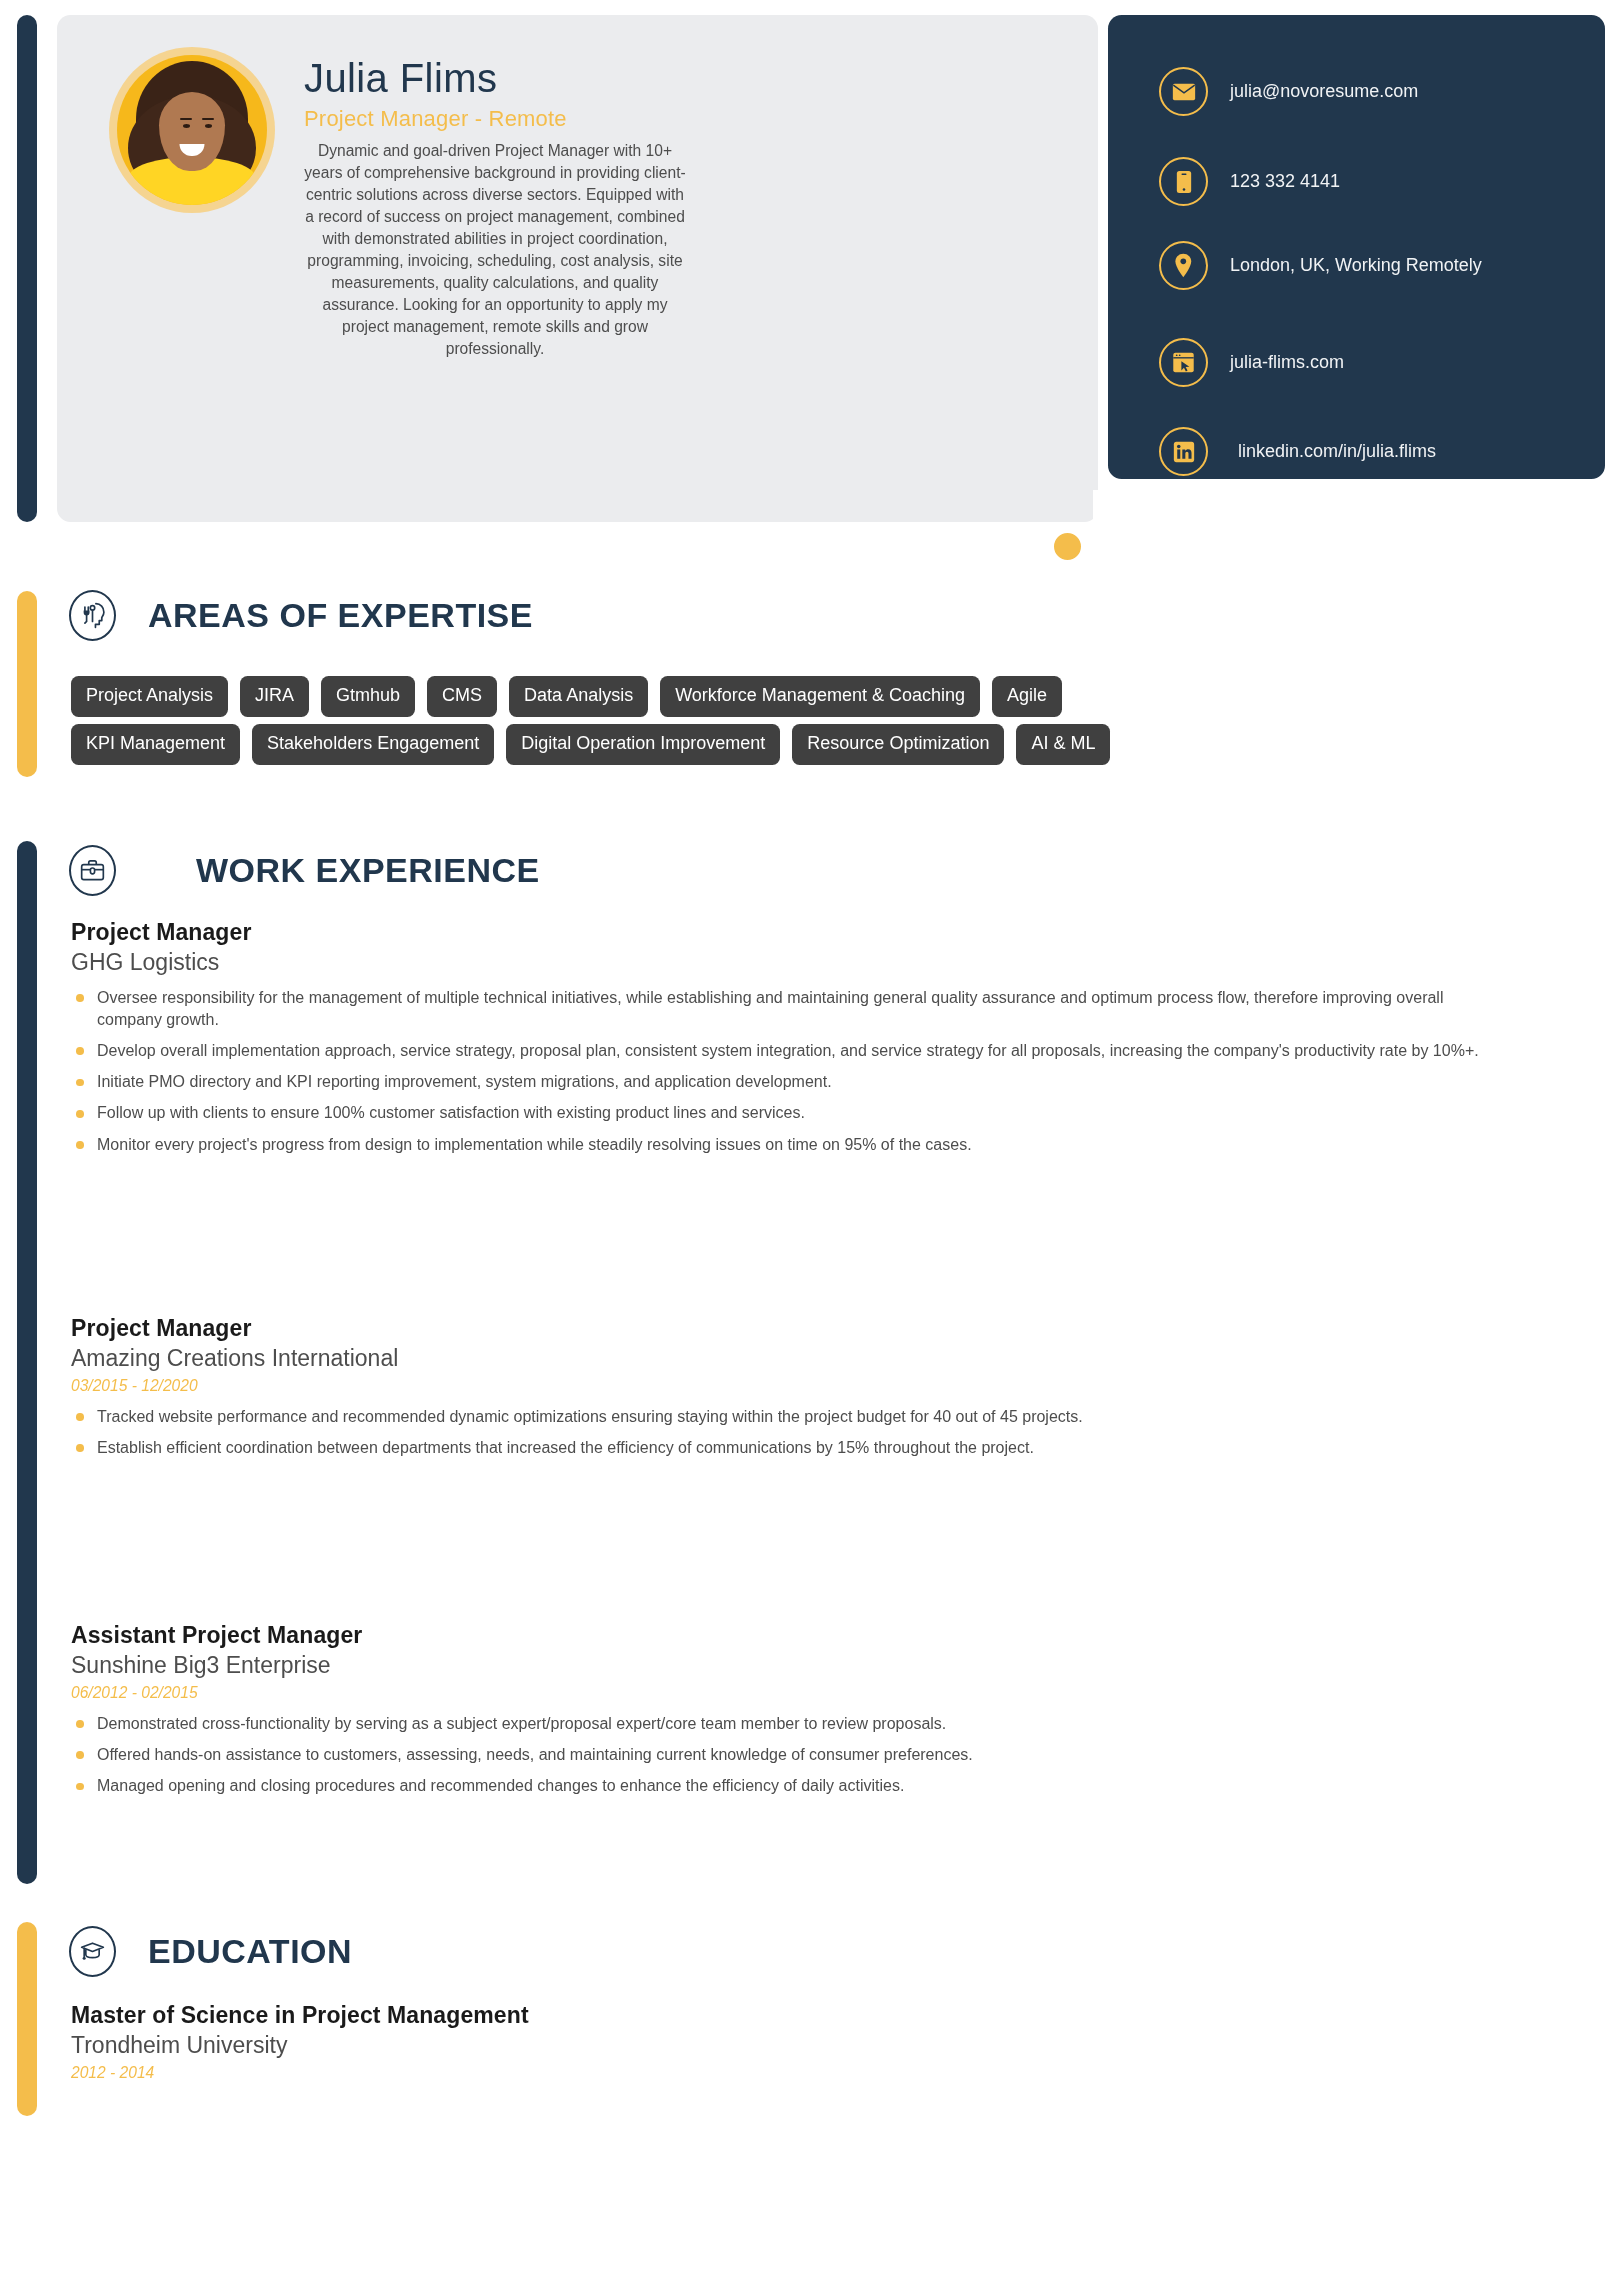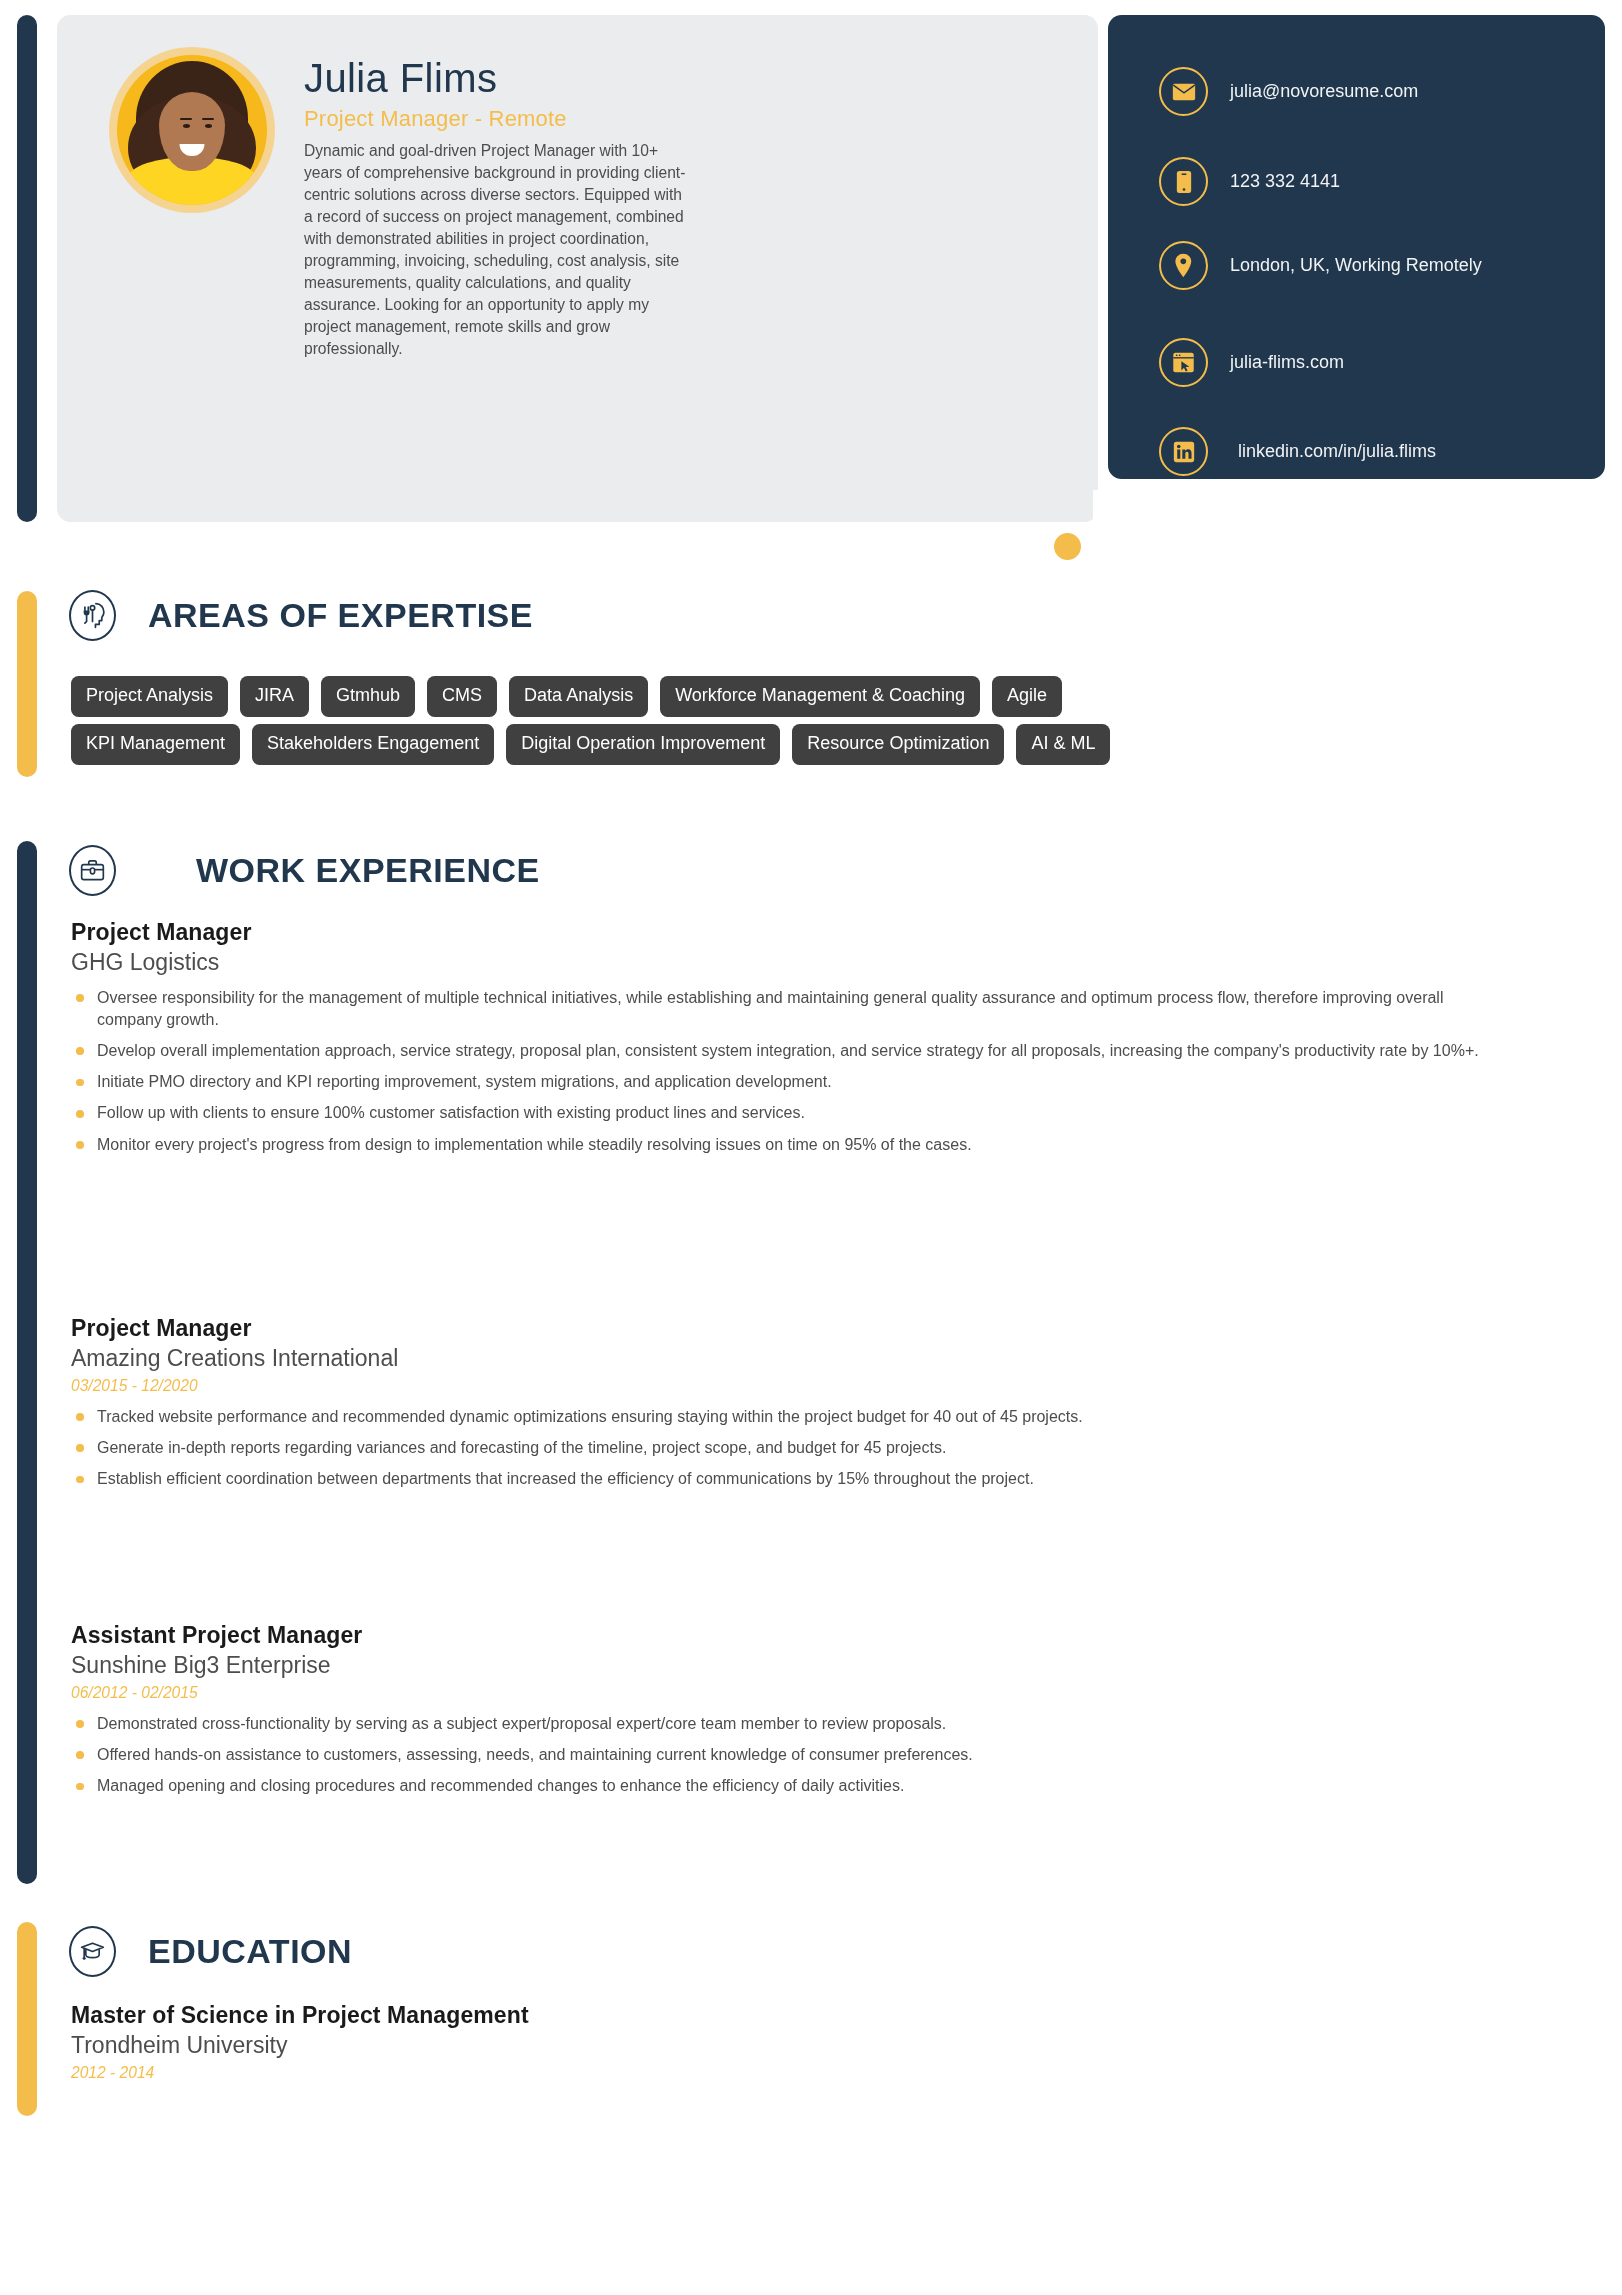--- a/index.html
+++ b/index.html
@@ -31,20 +31,21 @@
 
   
   .header {
     position: absolute;
     top: 15px;
     left: 57px;
     width: 1041px;
     height: 507px;
     background: #ebecee;
     border-radius: 13.5px;
+    text-align: center;
   }
 
   .photo-wrap {
     position: absolute;
     left: 52px;
     top: 32px;
     width: 166px;
     height: 166px;
     border-radius: 50%;
     background: #f5d491;
@@ -467,21 +468,20 @@
     <li class="bullet">Monitor every project's progress from design to implementation while steadily resolving issues on time on 95% of the cases.</li>
   </ul>
 </div>
 
 <div class="entry" style="top:1315px;">
   <div class="entry-role">Project Manager</div>
   <div class="entry-company">Amazing Creations International</div>
   <div class="entry-dates">03/2015 - 12/2020</div>
   <ul class="bullets">
     <li class="bullet">Tracked website performance and recommended dynamic optimizations ensuring staying within the project budget for 40 out of 45 projects.</li>
-    <li class="bullet">Generate in-depth reports regarding variances and forecasting of the timeline, project scope, and budget for 45 projects.</li>
     <li class="bullet">Establish efficient coordination between departments that increased the efficiency of communications by 15% throughout the project.</li>
   </ul>
 </div>
 
 <div class="entry" style="top:1622px;">
   <div class="entry-role">Assistant Project Manager</div>
   <div class="entry-company">Sunshine Big3 Enterprise</div>
   <div class="entry-dates">06/2012 - 02/2015</div>
   <ul class="bullets">
     <li class="bullet">Demonstrated cross-functionality by serving as a subject expert/proposal expert/core team member to review proposals.</li>

